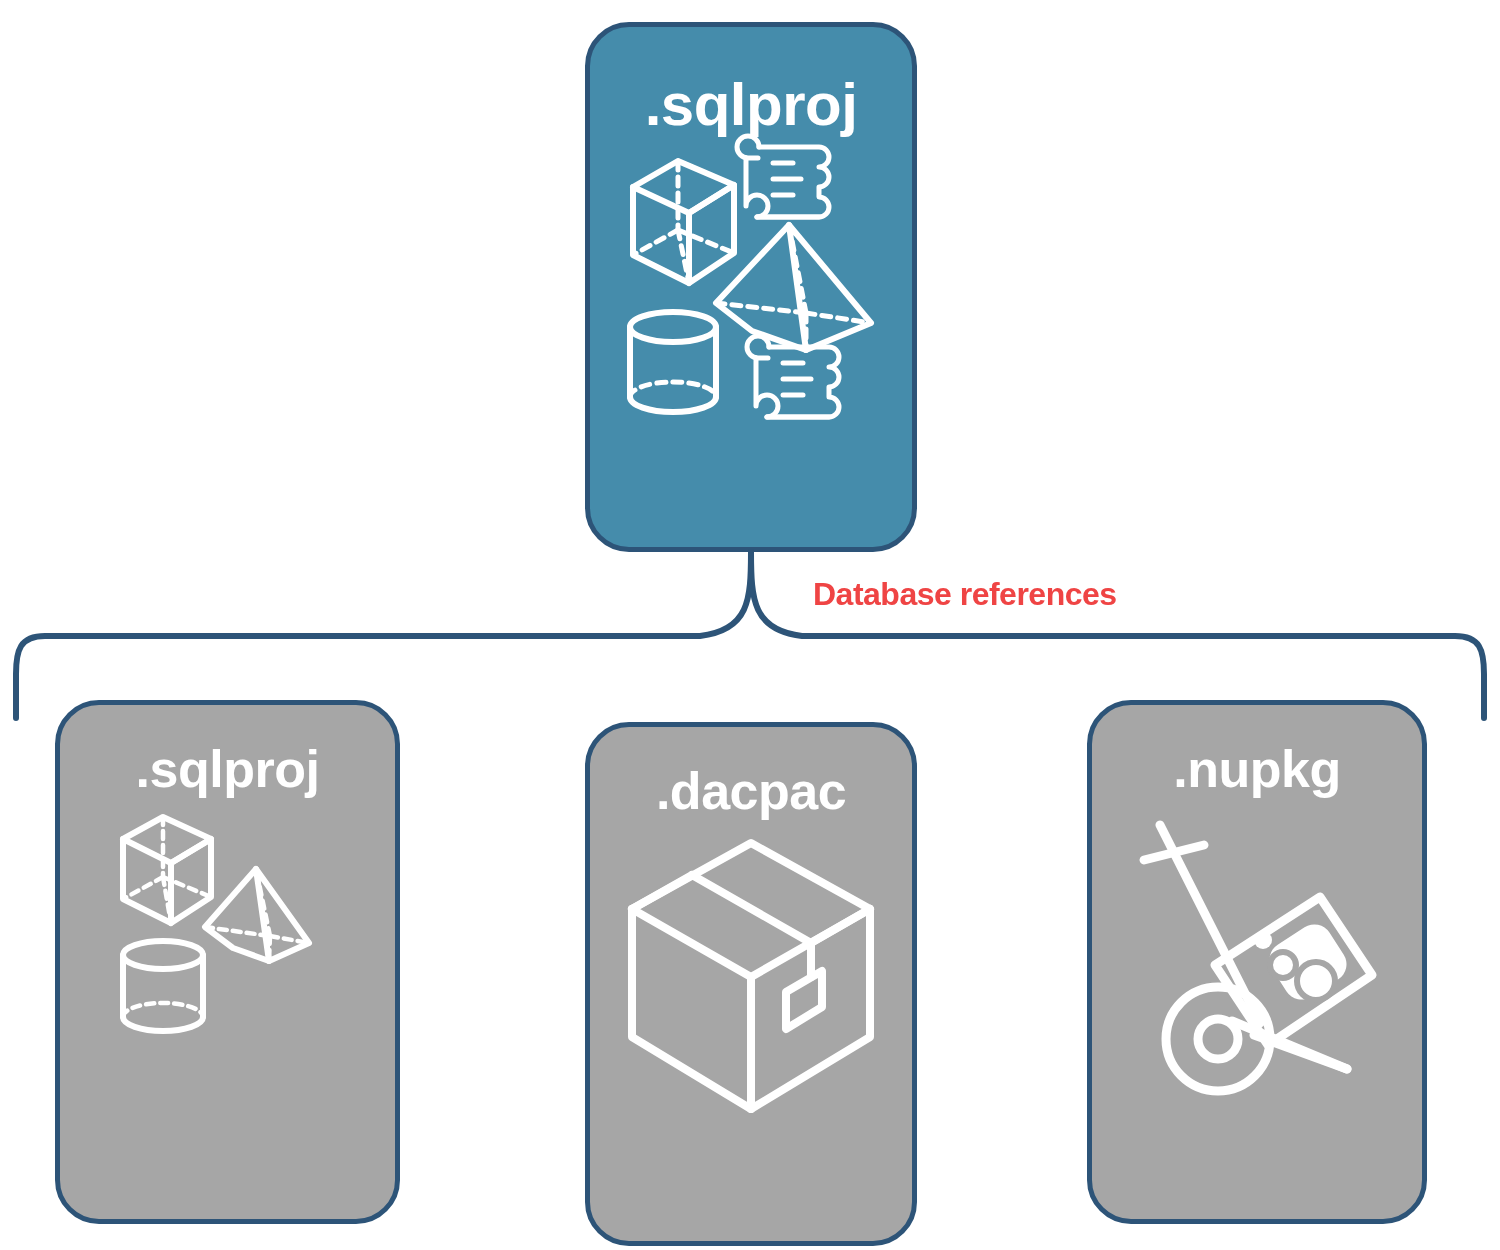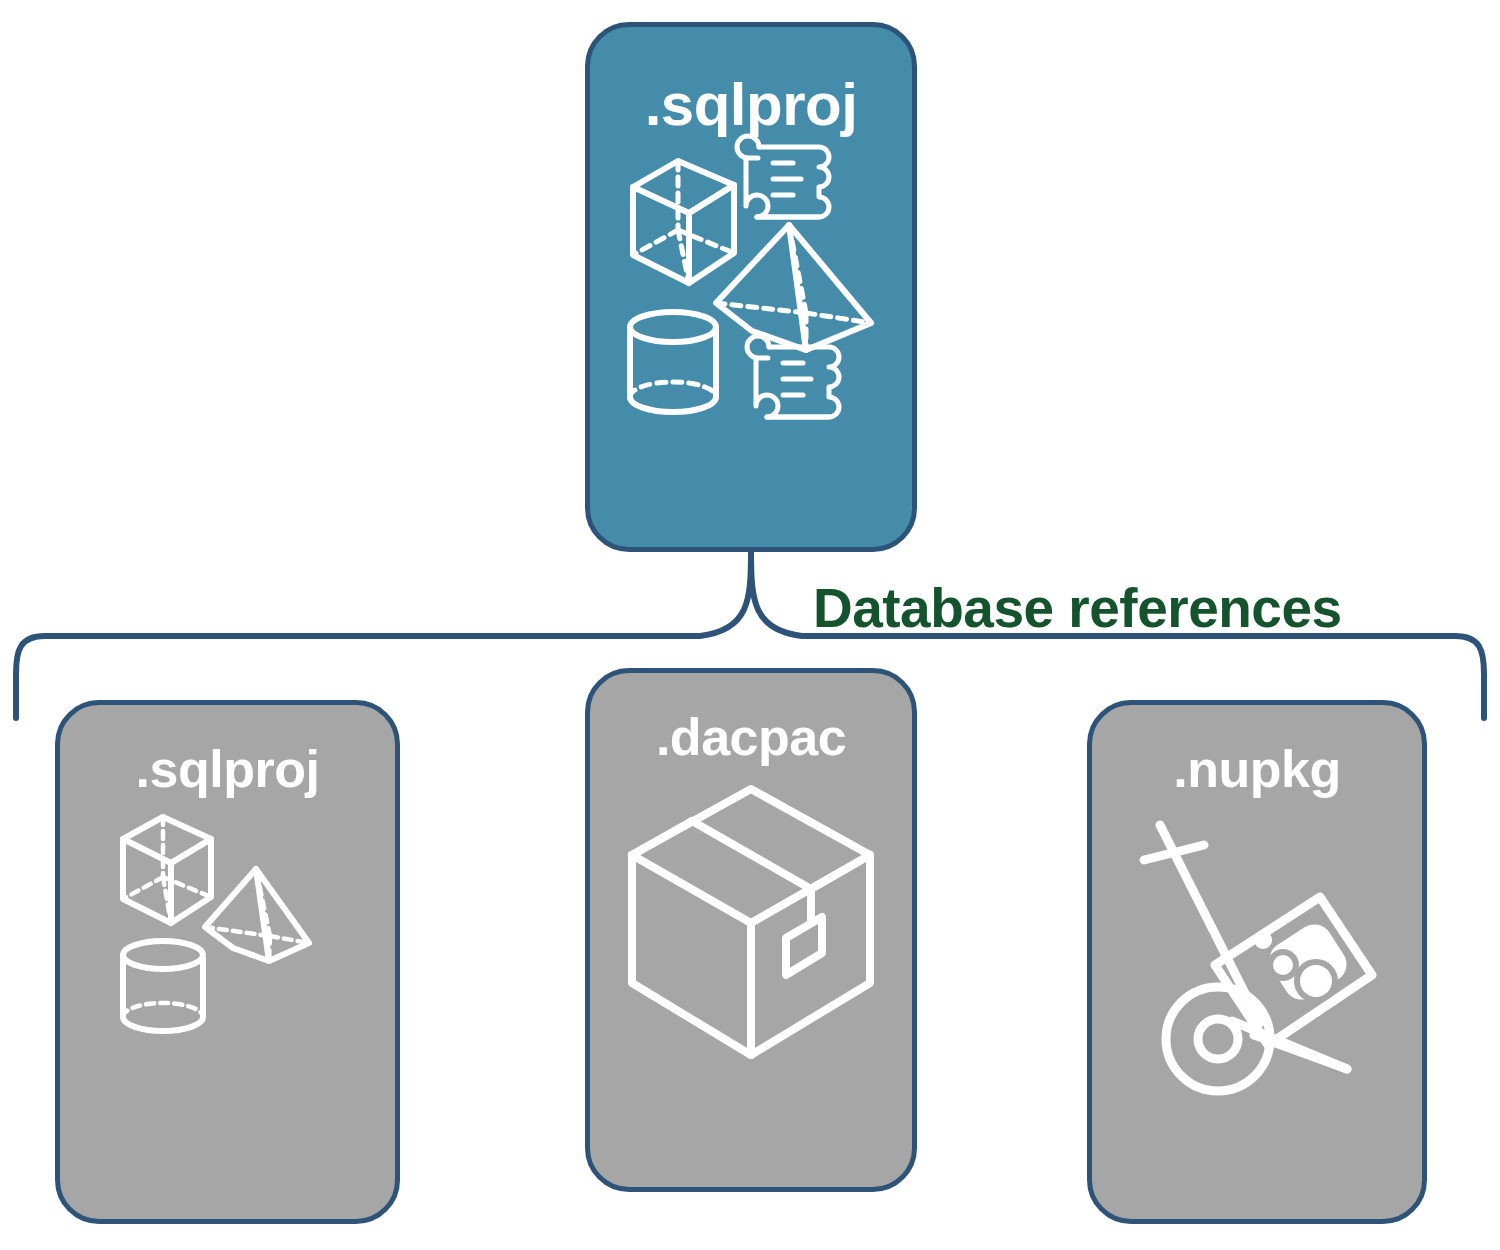--- a/index.html
+++ b/index.html
@@ -59,40 +59,40 @@
     flex: 1 1 auto;
     width: 100%;
     display: flex;
     align-items: flex-start;
     justify-content: center;
   }
 
   
   #card-sqlproj-root { left: 585px;  top: 22px;   width: 332px; height: 530px; }
   #card-sqlproj-ref  { left: 55px;   top: 700px;  width: 345px; height: 524px; }
-  #card-dacpac       { left: 585px;  top: 668px;  width: 332px; height: 524px; }
+  #card-dacpac       { left: 585px;  top: 722px;  width: 332px; height: 524px; }
   #card-nupkg        { left: 1087px; top: 700px;  width: 340px; height: 524px; }
 
   
   #brace {
     position: absolute;
     left: 0;
     top: 548px;
     width: 1500px;
     height: 180px;
     pointer-events: none;
   }
 
   
   #brace-label {
     position: absolute;
     left: 813px;
     top: 576px;
-    color: #14532d;
-    font-size: 55px;
+    color: #ef4444;
+    font-size: 32px;
     font-weight: bold;
     letter-spacing: -0.5px;
     white-space: nowrap;
     user-select: none;
   }
 
   svg { display: block; overflow: visible; }
 </style>
 </head>
 <body>

